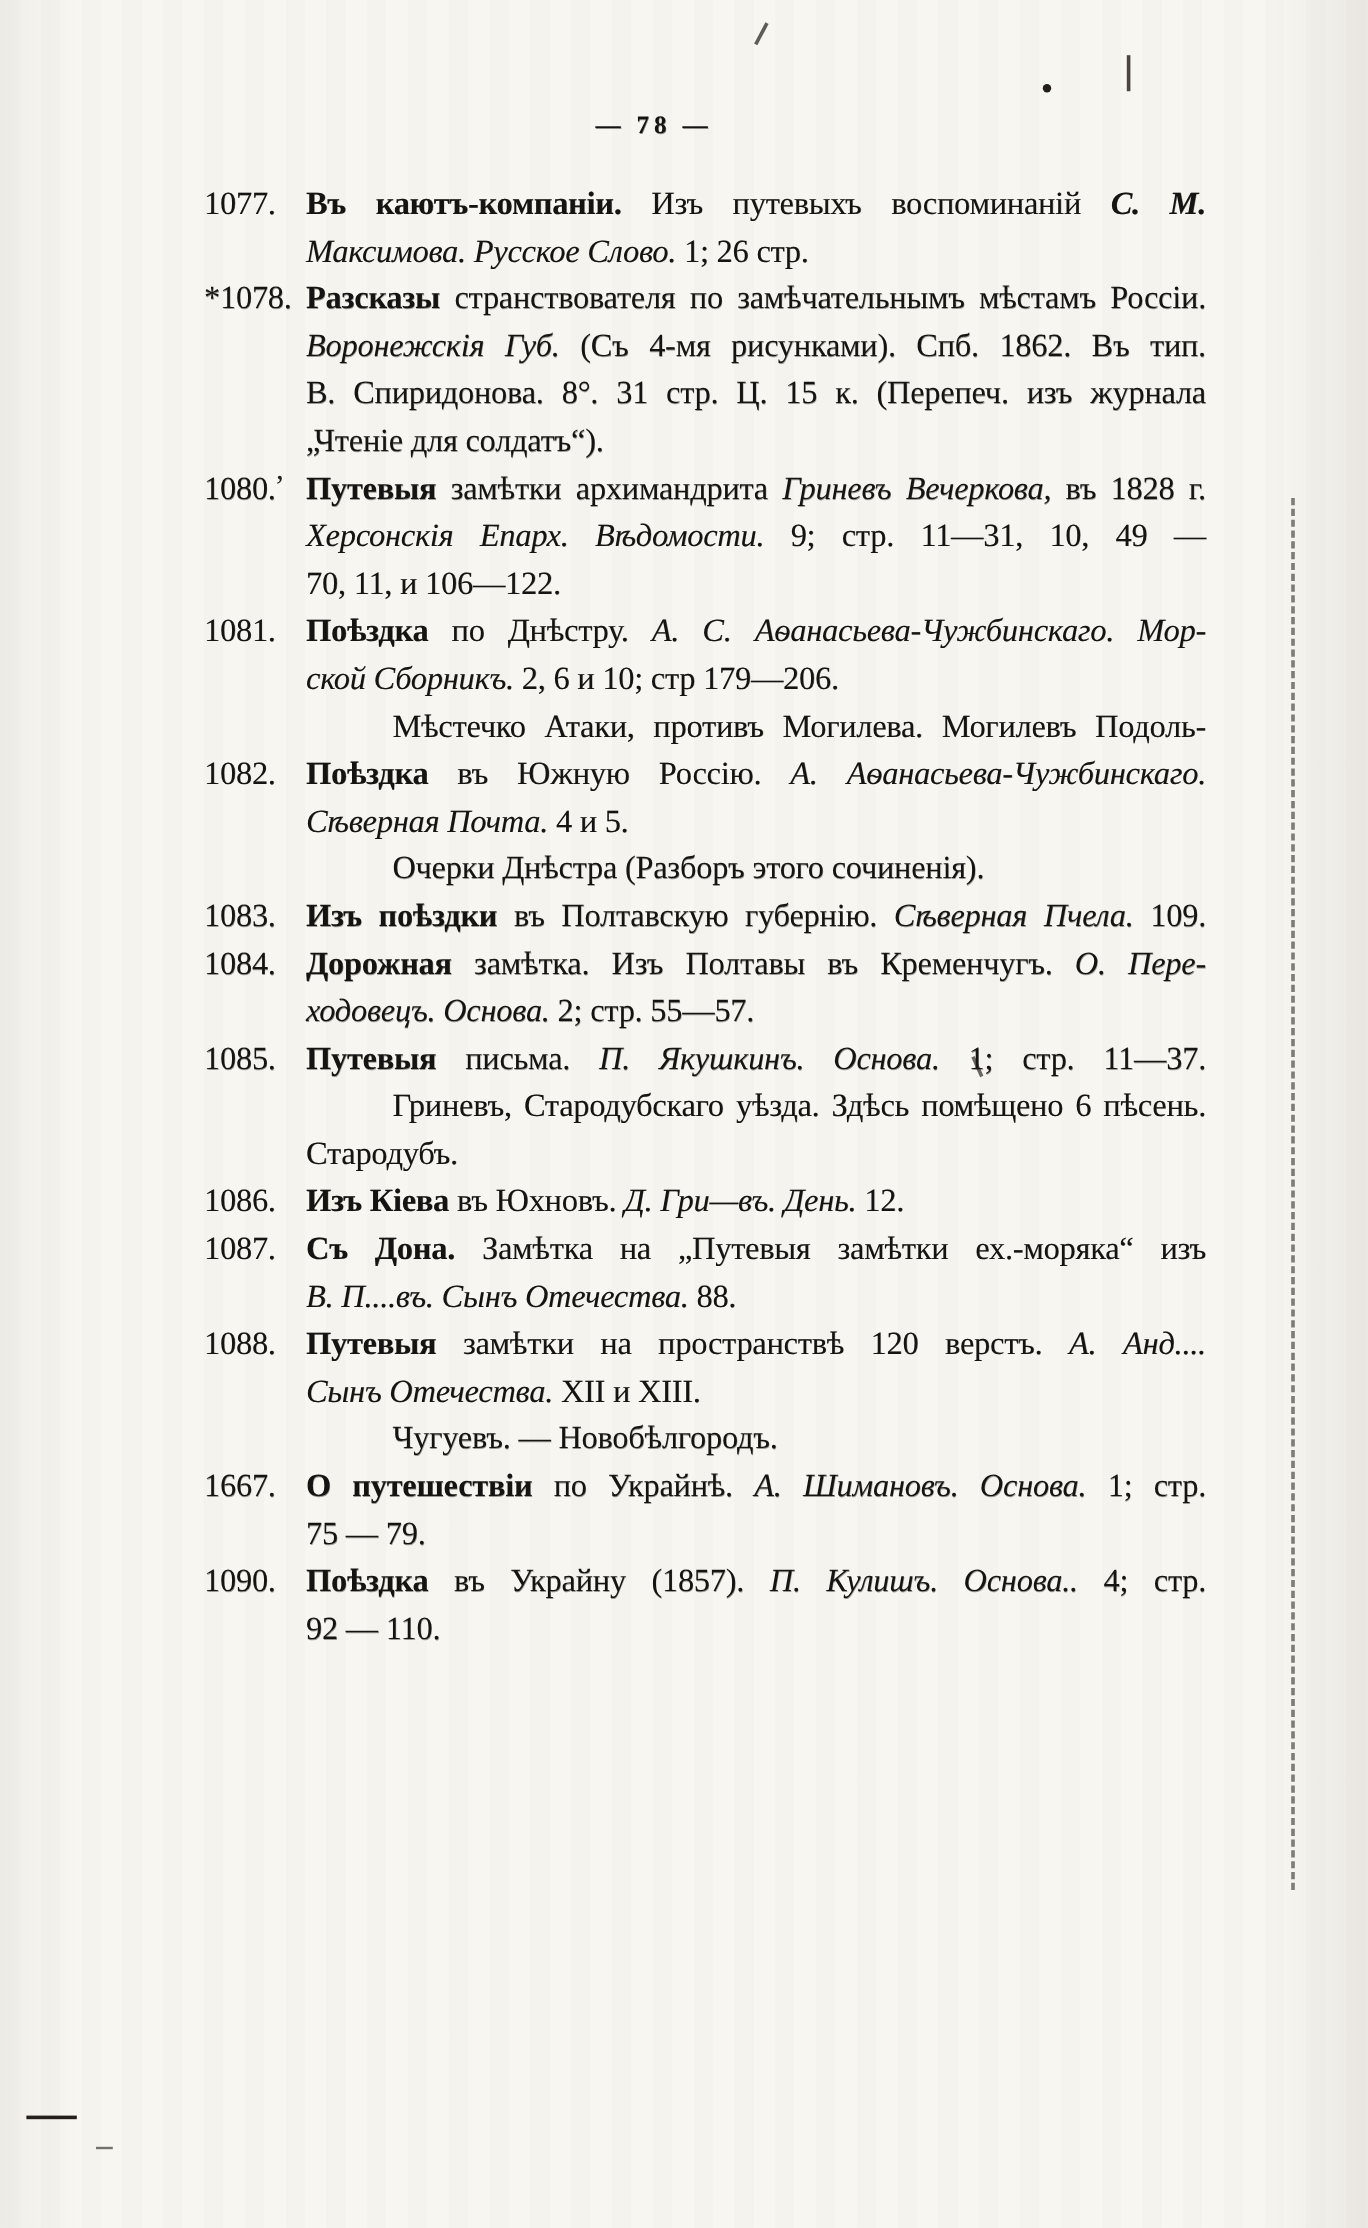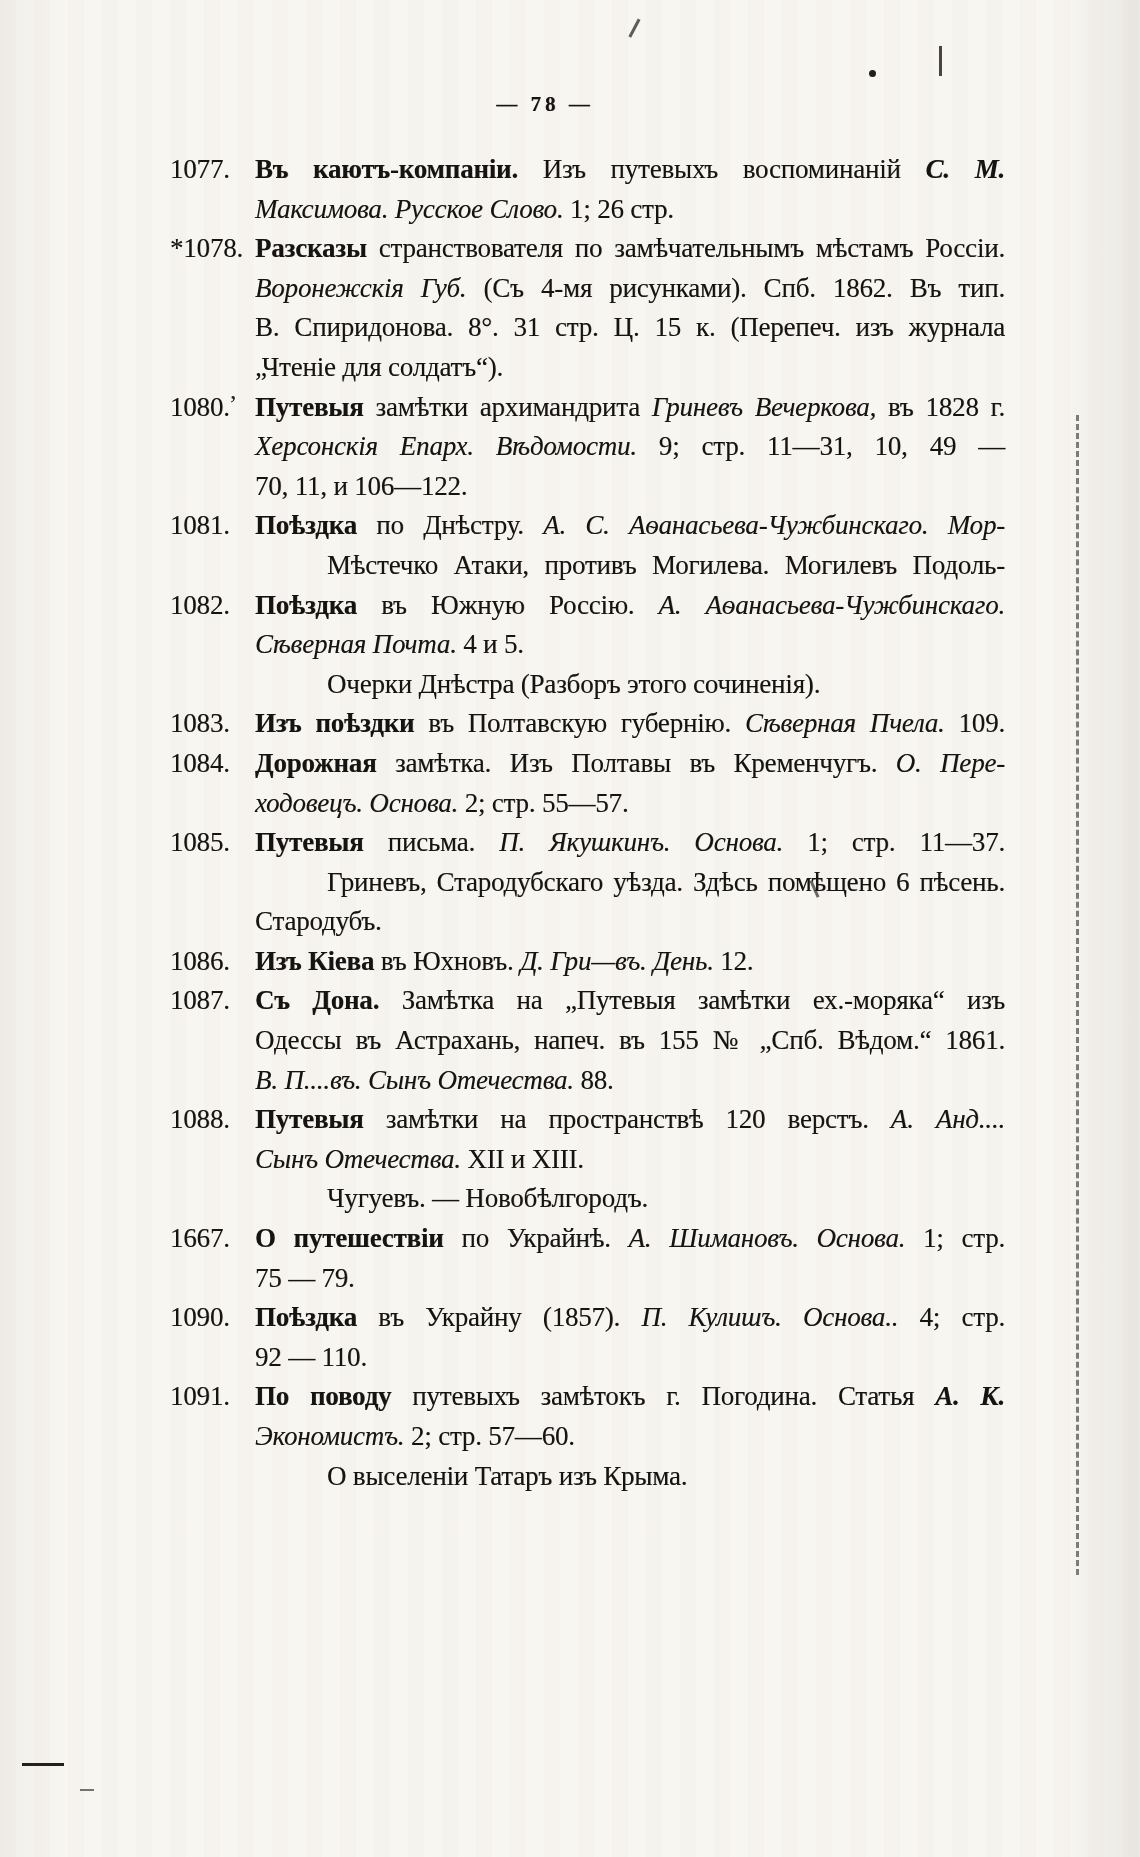--- a/index.html
+++ b/index.html
@@ -70,20 +70,21 @@
     </div>
     <div class="entry">
       <span class="num">1080.</span>
       <div class="line j"><span class="sb">Путевыя</span><span class="sp"> замѣтки архимандрита </span><span class="si">Гриневъ Вечеркова,</span><span class="sp"> въ 1828 г.</span></div>
       <div class="line j"><span class="si">Херсонскія Епарх. Вѣдомости.</span><span class="sp"> 9; стр. 11—31, 10, 49 —</span></div>
       <div class="line"><span class="sp">70, 11, и 106—122.</span></div>
     </div>
     <div class="entry">
       <span class="num">1081.</span>
       <div class="line j"><span class="sb">Поѣздка</span><span class="sp"> по Днѣстру. </span><span class="si">А. С. Аѳанасьева-Чужбинскаго. Мор-</span></div>
+      <div class="line"><span class="si">ской Сборникъ.</span><span class="sp"> 2, 6 и 10; стр 179—206.</span></div>
       <div class="line ind j"><span class="sp">Мѣстечко Атаки, противъ Могилева. Могилевъ Подоль-</span></div>
     </div>
     <div class="entry">
       <span class="num">1082.</span>
       <div class="line j"><span class="sb">Поѣздка</span><span class="sp"> въ Южную Россію. </span><span class="si">А. Аѳанасьева-Чужбинскаго.</span></div>
       <div class="line"><span class="si">Сѣверная Почта.</span><span class="sp"> 4 и 5.</span></div>
       <div class="line ind"><span class="sp">Очерки Днѣстра (Разборъ этого сочиненія).</span></div>
     </div>
     <div class="entry">
       <span class="num">1083.</span>
@@ -100,45 +101,38 @@
       <div class="line ind j"><span class="sp">Гриневъ, Стародубскаго уѣзда. Здѣсь помѣщено 6 пѣсень.</span></div>
       <div class="line"><span class="sp">Стародубъ.</span></div>
     </div>
     <div class="entry">
       <span class="num">1086.</span>
       <div class="line"><span class="sb">Изъ Кіева</span><span class="sp"> въ Юхновъ. </span><span class="si">Д. Гри—въ. День.</span><span class="sp"> 12.</span></div>
     </div>
     <div class="entry">
       <span class="num">1087.</span>
       <div class="line j"><span class="sb">Съ Дона.</span><span class="sp"> Замѣтка на „Путевыя замѣтки ех.-моряка“ изъ</span></div>
-      <div class="line j"><span class="sp">Одессы въ Астрахань, напеч. въ 155 № „Спб. Вѣдом.“ 1861.</span></div>
       <div class="line"><span class="si">В. П....въ. Сынъ Отечества.</span><span class="sp"> 88.</span></div>
     </div>
     <div class="entry">
       <span class="num">1088.</span>
       <div class="line j"><span class="sb">Путевыя</span><span class="sp"> замѣтки на пространствѣ 120 верстъ. </span><span class="si">А. Анд....</span></div>
       <div class="line"><span class="si">Сынъ Отечества.</span><span class="sp"> XII и XIII.</span></div>
       <div class="line ind"><span class="sp">Чугуевъ. — Новобѣлгородъ.</span></div>
     </div>
     <div class="entry">
       <span class="num">1667.</span>
       <div class="line j"><span class="sb">О путешествіи</span><span class="sp"> по Украйнѣ. </span><span class="si">А. Шимановъ. Основа.</span><span class="sp"> 1; стр.</span></div>
       <div class="line"><span class="sp">75 — 79.</span></div>
     </div>
     <div class="entry">
       <span class="num">1090.</span>
       <div class="line j"><span class="sb">Поѣздка</span><span class="sp"> въ Украйну (1857). </span><span class="si">П. Кулишъ. Основа..</span><span class="sp"> 4; стр.</span></div>
       <div class="line"><span class="sp">92 — 110.</span></div>
     </div>
-    <div class="entry">
-      <span class="num">1091.</span>
-      <div class="line j"><span class="sb">По поводу</span><span class="sp"> путевыхъ замѣтокъ г. Погодина. Статья </span><span class="sbi">А. К.</span></div>
-      <div class="line"><span class="si">Экономистъ.</span><span class="sp"> 2; стр. 57—60.</span></div>
-      <div class="line ind"><span class="sp">О выселеніи Татаръ изъ Крыма.</span></div>
-    </div>
   </div>
 
 <div class="art dashed-edge"></div>
 <div class="art dot-tr"></div>
 <div class="art tick-tr"></div>
 <div class="art slash-top"></div>
 <div class="art comma-left">,</div>
 <div class="art tick-mid"></div>
 <div class="art dash-bl"></div>
 <div class="art dash-bl2"></div>

